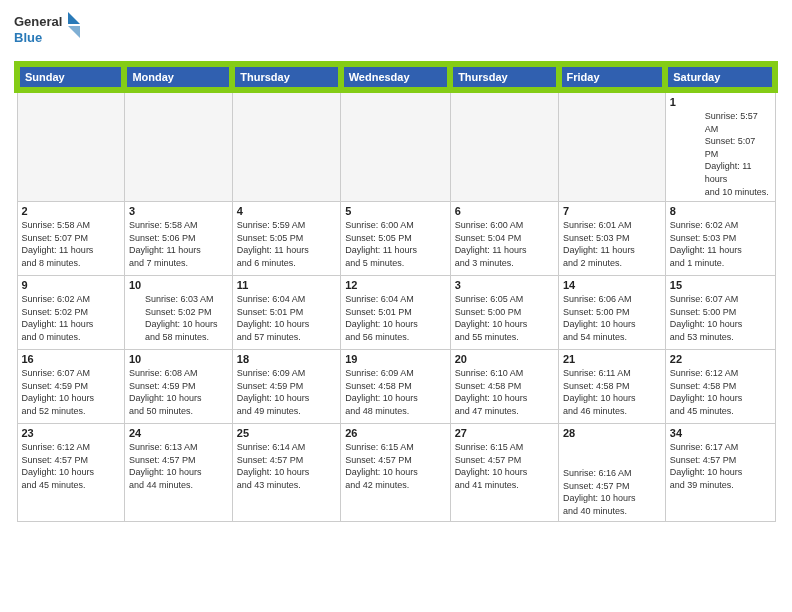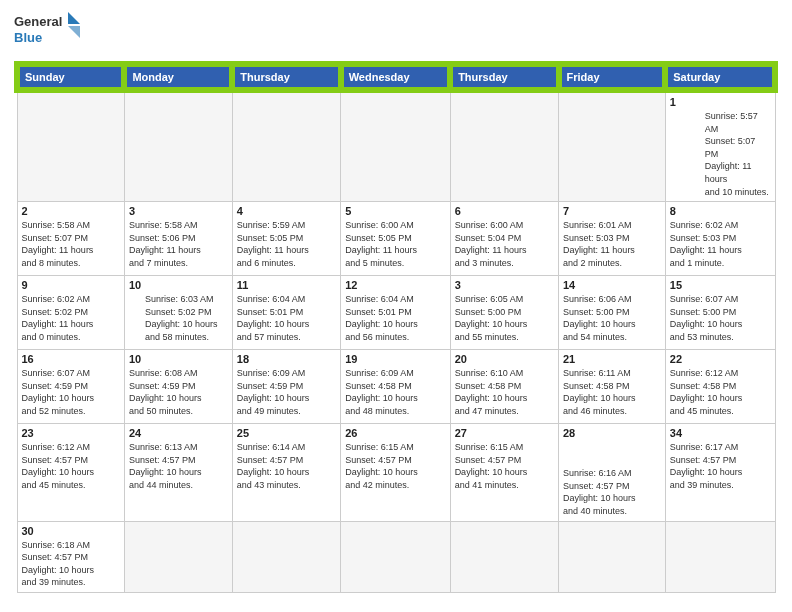--- a/index.html
+++ b/index.html
@@ -326,30 +326,15 @@
 and 40 minutes.</div>
           </td>
           <td>
             <span class="day-number">34</span>
             <div class="day-info" style="white-space: pre-line;">Sunrise: 6:17 AM
 Sunset: 4:57 PM
 Daylight: 10 hours
 and 39 minutes.</div>
           </td>
         </tr>
-        <tr class="last-row">
-          <td>
-            <span class="day-number">30</span>
-            <div class="day-info" style="white-space: pre-line;">Sunrise: 6:18 AM
-Sunset: 4:57 PM
-Daylight: 10 hours
-and 39 minutes.</div>
-          </td>
-          <td class="empty"></td>
-          <td class="empty"></td>
-          <td class="empty"></td>
-          <td class="empty"></td>
-          <td class="empty"></td>
-          <td class="empty"></td>
-        </tr>
       </tbody>
   </table>
 </div>
 
 </body></html>

